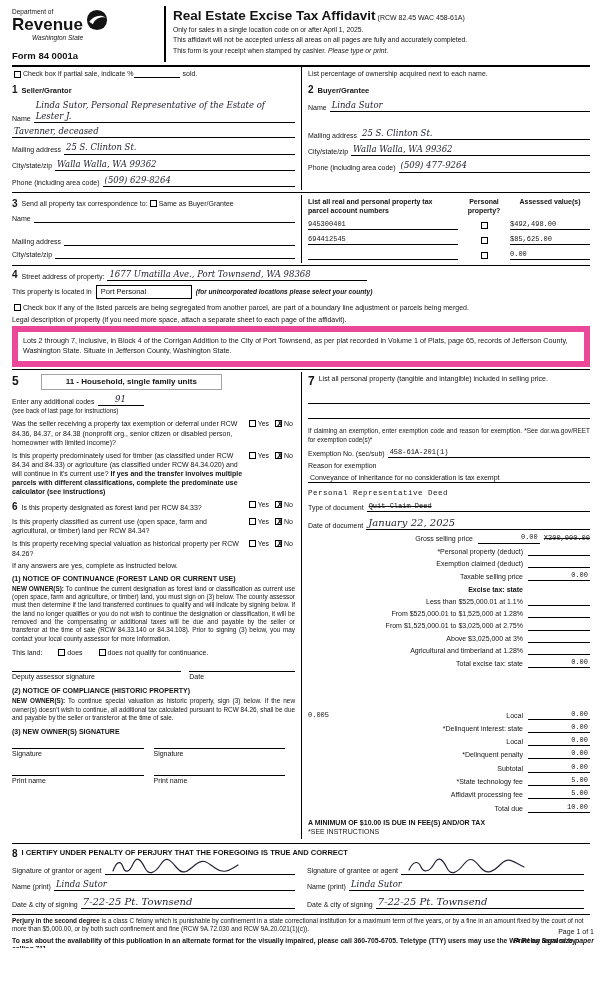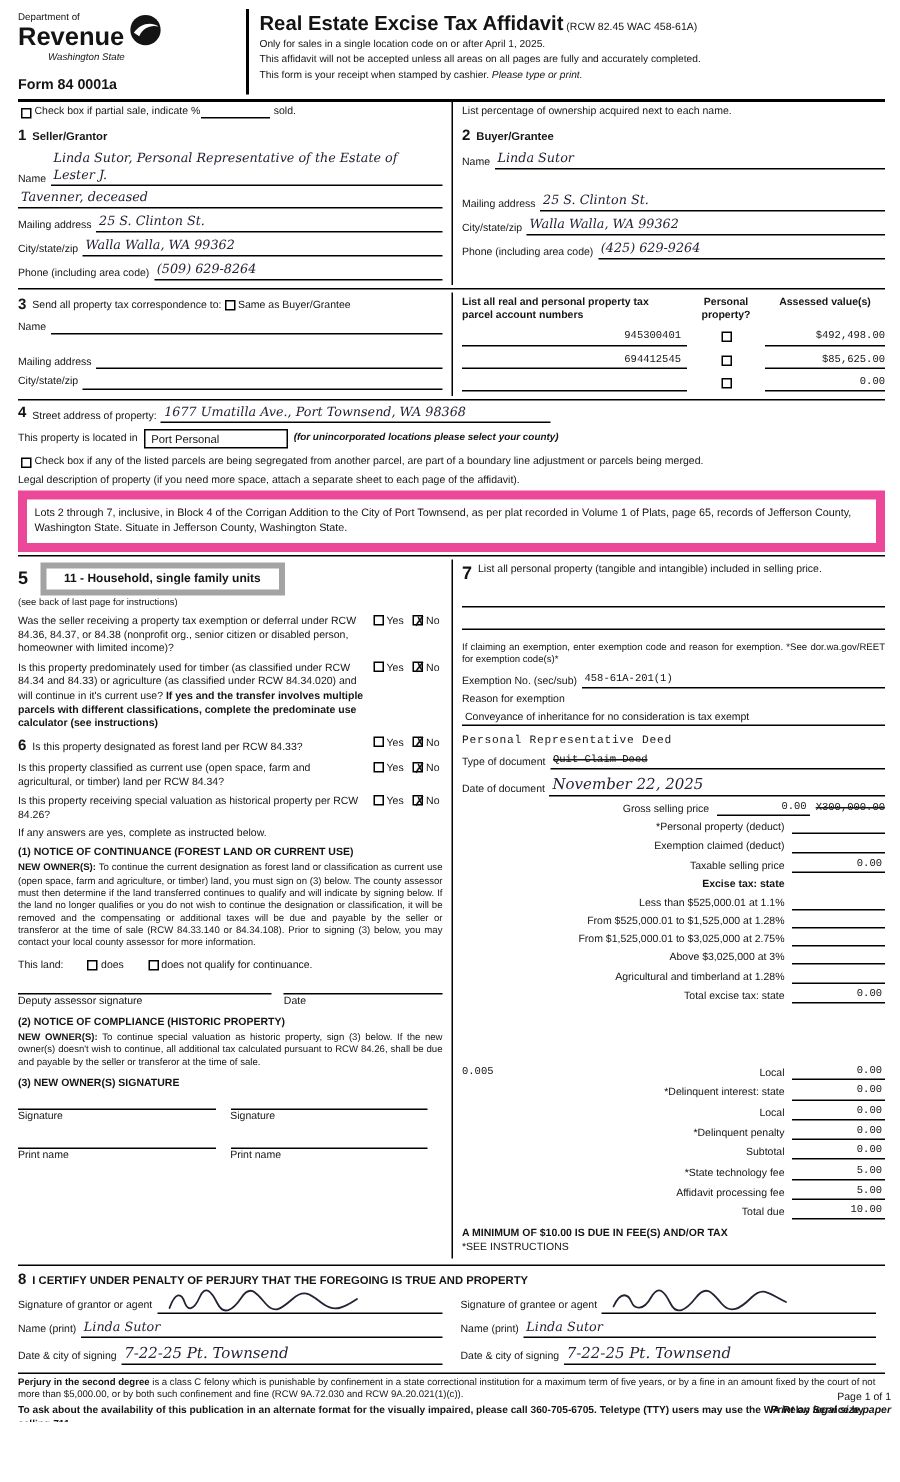--- a/index.html
+++ b/index.html
@@ -38,26 +38,26 @@
   .mono { font-family:"Liberation Mono","DejaVu Sans Mono",monospace; }
   .bold { font-weight:bold; }
   .center { text-align:left; }
   .ital { font-style:italic; }
   .small-note { font-size:6.3px; margin-top:1px; }
   .phead { display:flex; font-weight:bold; }
   .pc1 { width:150px; padding-right:4px; }
   .pc2 { width:52px; text-align:center; }
   .pc3 { flex:1; text-align:center; }
   .prow { display:flex; align-items:flex-end; margin-top:5px; }
-  .pline { border-bottom:0.8px solid #000; min-height:9px; text-align:right; }
+  .pline { border-bottom:0.8px solid #000; min-height:9px; text-align:left; }
 
   .locbox { border:1px solid #000; padding:1px 14px 1px 4px; min-width:96px; font-size:7.5px; display:inline-block; margin:0 4px; }
   .legalbox { border:6px solid #ec4899; padding:4px 5px; margin-top:2px; min-height:38px; font-size:7.2px; line-height:1.45; }
 
-  .codebox { border:4px solid #a3a3a3; padding:2px 12px; font-size:8px; margin-left:4px; font-weight:bold; }
+  .codebox { border:1px solid #a3a3a3; padding:2px 24px; font-size:8px; margin-left:18px; font-weight:bold; }
   .q { display:flex; margin-top:4px; }
   .qtext { flex:1; padding-right:4px; }
   .yn { white-space:nowrap; align-self:flex-start; }
   .ynlbl { margin-right:2px; }
   .para { font-size:6.4px; text-align:justify; margin-top:2px; line-height:1.3; }
 
   .sigline { border-bottom:0.8px solid #000; height:11px; }
   .dep-row { display:flex; margin-top:4px; }
   .dep-l { flex:1.6; margin-right:8px; }
   .dep-r { flex:1; }
@@ -158,21 +158,21 @@
       <div class="f-row">
           <span class="lbl">Mailing address</span>
           <span class="val hand">25 S. Clinton St.</span>
         </div>
       <div class="f-row">
           <span class="lbl">City/state/zip</span>
           <span class="val hand">Walla Walla, WA 99362</span>
         </div>
       <div class="f-row">
           <span class="lbl">Phone (including area code)</span>
-          <span class="val hand">(425) 629-9264</span>
+          <span class="val hand">(509) 477-9264</span>
         </div>
     </div>
   </div>
 
   <div class="hr"></div>
 
   <div class="cols">
     <div class="col">
       <div style="display:flex;align-items:center;">
         <span class="secnum">3</span>
@@ -242,20 +242,24 @@
 
   <div class="hr"></div>
 
   <div class="cols mid-cols">
 
     <div class="col">
       <div style="display:flex;align-items:center;">
         <span class="secnum big">5</span>
         <span class="codebox">11 - Household, single family units</span>
       </div>
+      <div class="f-row">
+          <span class="lbl">Enter any additional codes</span>
+          <span class="shortline hand">91</span>
+        </div>
       <div class="small-note">(see back of last page for instructions)</div>
 
       <div class="q">
         <div class="qtext">Was the seller receiving a property tax exemption or deferral under RCW 84.36, 84.37, or 84.38 (nonprofit org., senior citizen or disabled person, homeowner with limited income)?</div>
         <div class="yn">
           <span class="cb"></span><span class="ynlbl">Yes</span>
           <span class="cb">✗</span><span class="ynlbl">No</span>
         </div>
       </div>
       <div class="q">
@@ -349,21 +353,21 @@
       <div style="margin-top:3px">Reason for exemption</div>
       <div class="val" style="margin-top:3px">Conveyance of inheritance for no consideration is tax exempt</div>
 
       <div class="typed-type mono center">Personal Representative Deed</div>
       <div class="f-row" style="margin-top:2px">
         <span class="lbl">Type of document</span>
         <span class="val center"><s class="mono">Quit Claim Deed</s></span>
       </div>
       <div class="f-row">
         <span class="lbl">Date of document</span>
-        <span class="val hand center" style="font-size:10px">November 22, 2025</span>
+        <span class="val hand center" style="font-size:10px">January 22, 2025</span>
       </div>
 
       <div class="trow">
         <span class="tlbl">Gross selling price</span>
         <span class="tval mono">0.00</span>
         <s class="mono" style="margin-left:4px">X300,000.00</s>
       </div>
       <div class="trow">
           <span class="tlbl">*Personal property (deduct)</span>
           <span class="tval"></span>
@@ -439,21 +443,21 @@
         </div>
 
       <div class="bold center" style="margin-top:5px">A MINIMUM OF $10.00 IS DUE IN FEE(S) AND/OR TAX</div>
       <div class="center">*SEE INSTRUCTIONS</div>
     </div>
   </div>
 
   <div class="sec8">
     <div style="display:flex;align-items:center;">
       <span class="secnum">8</span>
-      <span class="certify">I CERTIFY UNDER PENALTY OF PERJURY THAT THE FOREGOING IS TRUE AND PROPERTY</span>
+      <span class="certify">I CERTIFY UNDER PENALTY OF PERJURY THAT THE FOREGOING IS TRUE AND CORRECT</span>
     </div>
     <div class="cols">
       <div class="col">
         <div class="f-row">
           <span class="lbl">Signature of grantor or agent</span>
           <span class="val sigwrap">
             <svg class="sigsvg" width="130" height="18" viewBox="0 0 130 18">
                 <path d="M2 13 C6 2 10 3 12 9 S18 15 22 6 S30 2 34 10 S44 15 50 6 S60 3 66 10 S76 14 84 7 S96 4 104 10 S118 13 127 7" fill="none" stroke="#232335" stroke-width="1.2" stroke-linecap="round"></path>
               </svg>
           </span>

